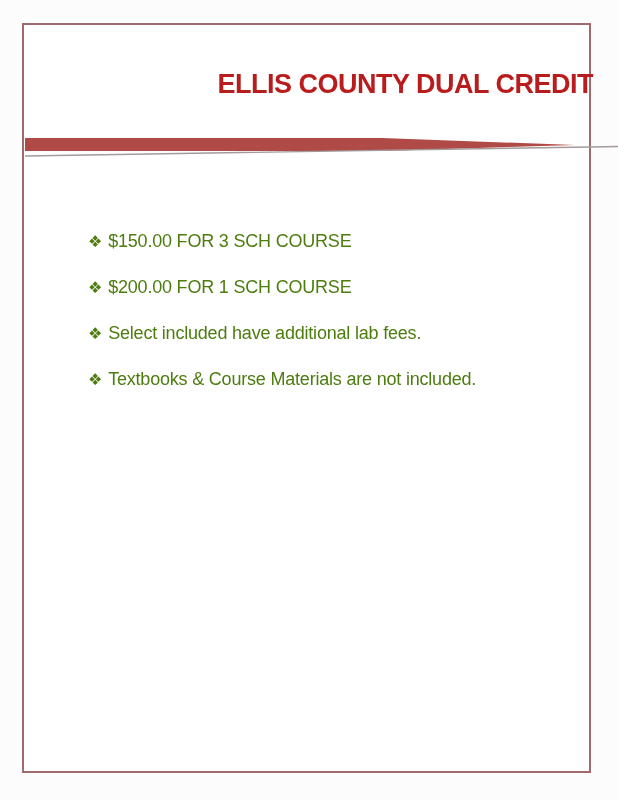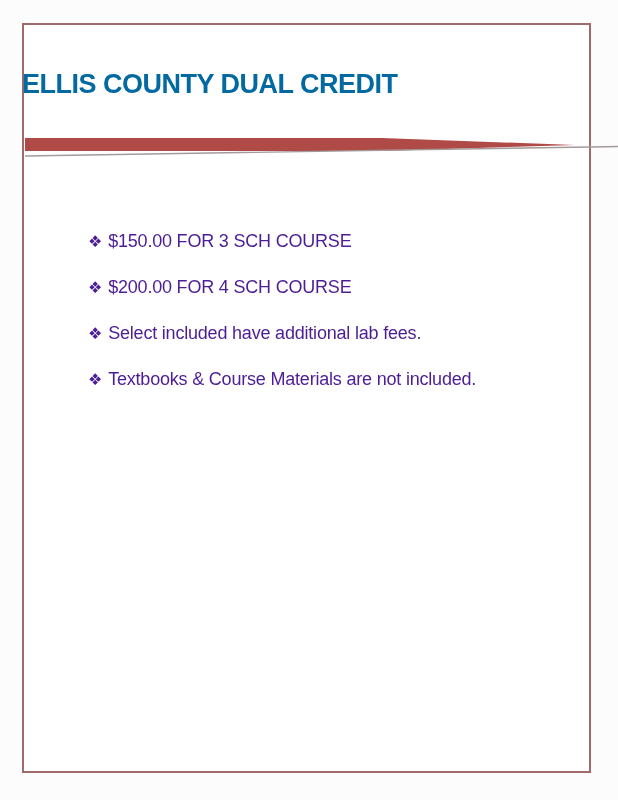--- a/index.html
+++ b/index.html
@@ -24,40 +24,40 @@
     height: 750px;
     border: 2px solid #a06a6d;
     box-sizing: border-box;
     background: #ffffff;
   }
   .title {
     position: absolute;
     left: 22px;
     top: 68px;
     width: 571px;
-    text-align: left;
+    text-align: right;
     font-size: 27px;
     font-weight: 700;
     line-height: 33px;
     letter-spacing: -0.5px;
-    color: #0369a1;
+    color: #b91c1c;
   }
   .arrow-svg {
     position: absolute;
     left: 22px;
     top: 133px;
     width: 596px;
     height: 28px;
   }
   .bullet-list {
     position: absolute;
     left: 88px;
     top: 230px;
     width: 470px;
-    color: #4c1d95;
+    color: #4d7c0f;
   }
   .bullet-item {
     font-size: 18px;
     line-height: 22px;
     letter-spacing: -0.2px;
     margin-bottom: 23px;
     white-space: nowrap;
   }
   .bullet-glyph {
     font-family: "DejaVu Sans", sans-serif;
@@ -86,19 +86,19 @@
     <div>ELLIS COUNTY DUAL CREDIT</div>
   </div>
 
   <svg class="arrow-svg" viewBox="0 0 596 28">
     <polygon points="3,5 360,5 553,12 360,18 3,18" fill="#b04a46"></polygon>
     <polyline points="3,23 568,14 596,13.5" fill="none" stroke-width="1.4" stroke="#a49a9a"></polyline>
   </svg>
 
   <div class="bullet-list">
     <div class="bullet-item"><span class="bullet-glyph">❖</span><span>$150.00 FOR 3 SCH COURSE</span></div>
-    <div class="bullet-item"><span class="bullet-glyph">❖</span><span>$200.00 FOR 4 SCH COURSE</span></div>
+    <div class="bullet-item"><span class="bullet-glyph">❖</span><span>$200.00 FOR 1 SCH COURSE</span></div>
     <div class="bullet-item"><span class="bullet-glyph">❖</span><span>Select included have additional lab fees.</span></div>
     <div class="bullet-item"><span class="bullet-glyph">❖</span><span>Textbooks &amp; Course Materials are not included.</span></div>
   </div>
 
 
 </div>
 
 </body></html>

